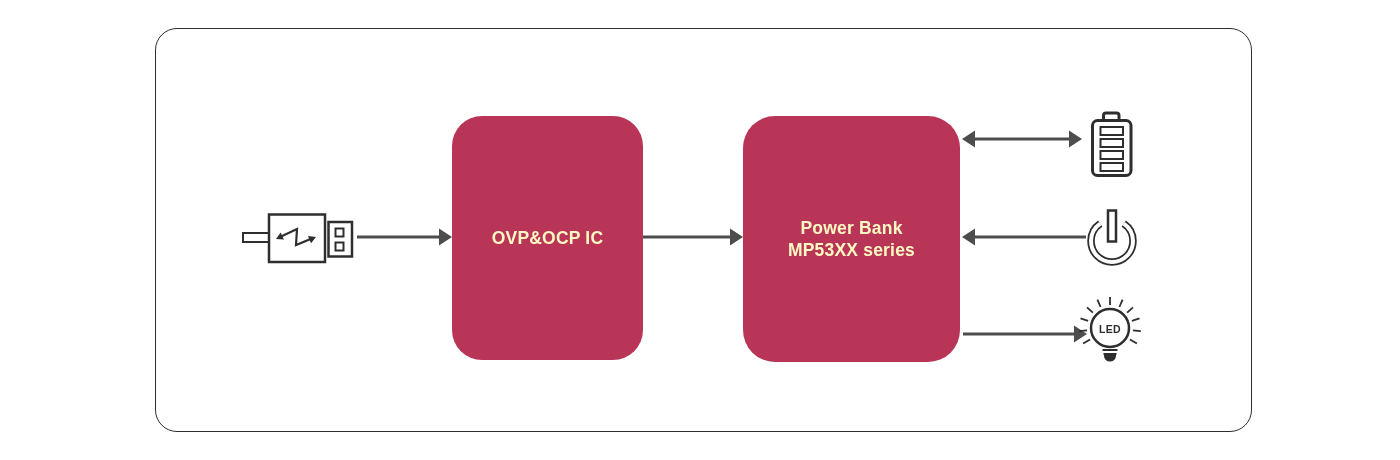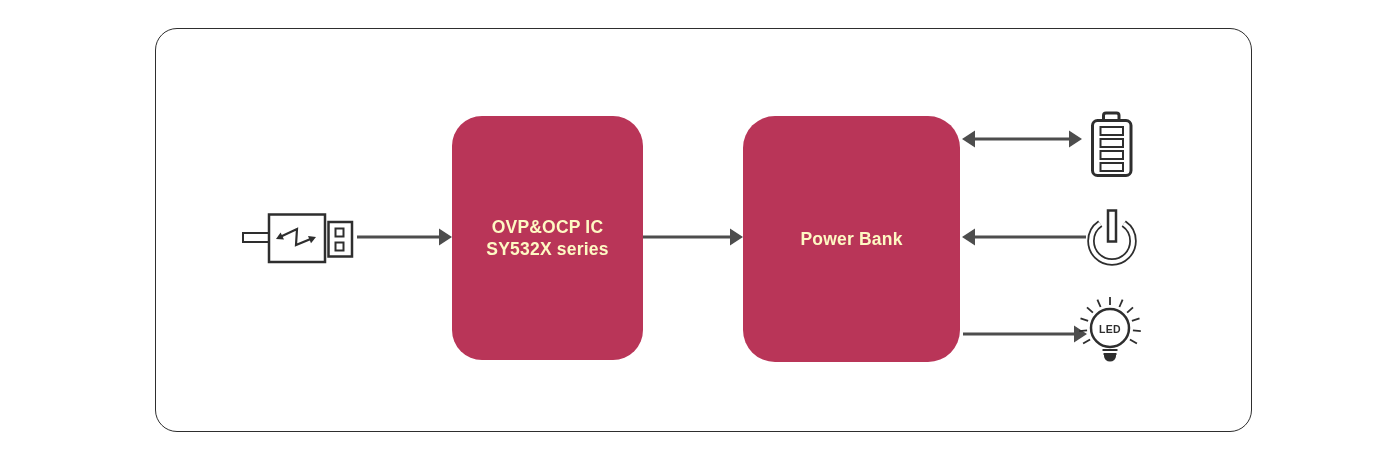--- a/index.html
+++ b/index.html
@@ -130,20 +130,20 @@
       <circle cx="1110" cy="328" r="19" fill="#ffffff" stroke="#2e2e2e" stroke-width="2.5"></circle>
       <text class="led-label" x="1110" y="332.5" text-anchor="middle" fill="#2e2e2e">LED</text>
       <line x1="1102.5" y1="350" x2="1117.5" y2="350" stroke="#2e2e2e" stroke-width="2"></line>
       <line x1="1103.5" y1="354" x2="1116.5" y2="354" stroke="#2e2e2e" stroke-width="2"></line>
       <path d="M1104,355 h12 v1 a6,5.5 0 0 1 -12,0 z" fill="#2e2e2e" stroke="none"></path>
     </g>
   </svg>
 
   <div class="block block-ovp">
     <div>OVP&amp;OCP IC</div>
-    <div>SY532X series</div>
   </div>
 
   <div class="block block-soc">
     <div>Power Bank</div>
+    <div>MP53XX series</div>
   </div>
 
 </div>
 
 </body></html>

